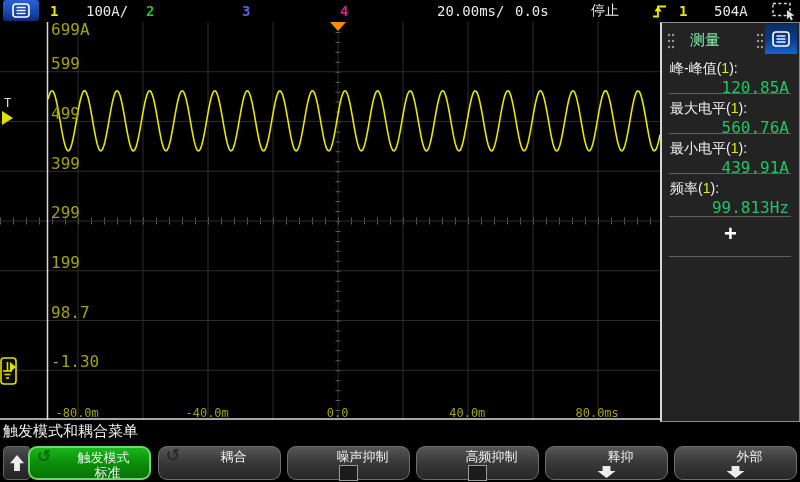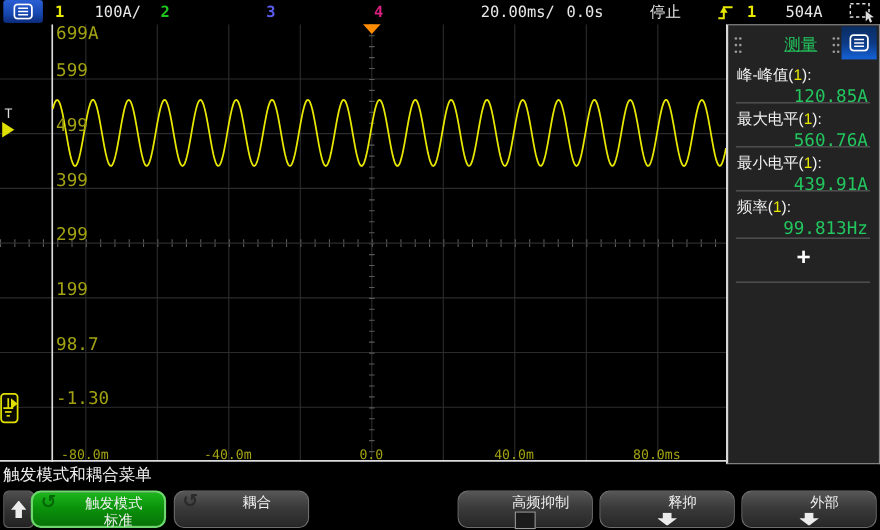--- a/index.html
+++ b/index.html
@@ -22,21 +22,21 @@
   .trig-t{position:absolute;left:4px;top:75px;font-size:12px;color:#ddd;line-height:12px;}
   .trig-arrow{position:absolute;left:2px;top:89px;width:0;height:0;
               border-left:11px solid #e0e000;border-top:7px solid transparent;border-bottom:7px solid transparent;}
   .trig-time{position:absolute;left:330px;top:0;width:0;height:0;
              border-left:8px solid transparent;border-right:8px solid transparent;border-top:9px solid #ff8c00;}
 
   
   .panel{position:absolute;left:660px;top:22px;width:140px;height:400px;background:#232323;
          border-left:2px solid #d8d8d8;border-top:1px solid #8a8a8a;border-right:1px solid #8a8a8a;
          border-bottom:1px solid #8a8a8a;box-sizing:border-box;}
-  .panel-title{position:absolute;left:28px;top:8px;width:76px;text-align:center;font-size:15px;color:#22c55e;text-decoration:underline;}
+  .panel-title{position:absolute;left:28px;top:8px;width:76px;font-size:15px;color:#86efac;}
   .panel-menu-btn{position:absolute;right:2px;top:1px;width:32px;height:30px;
                   background:linear-gradient(180deg,#0a2d62 0%,#0d3a85 50%,#1563d8 100%);
                   display:flex;align-items:center;justify-content:center;}
   .dots{position:absolute;top:10px;width:8px;height:16px;}
   .meas-label{position:absolute;left:8px;font-size:14px;color:#f0f0f0;white-space:nowrap;}
   .meas-label .chan{color:#e8e800;}
   .meas-value{position:absolute;right:10px;font-size:16px;color:#22c55e;}
   .meas-sep{position:absolute;left:7px;right:8px;height:1px;background:#606060;}
   .add-btn{position:absolute;left:0;right:0;top:198px;height:26px;text-align:center;
            font-size:22px;font-weight:bold;color:#fff;line-height:26px;}
@@ -201,20 +201,24 @@
     <span class="cycle-icon" style="color:#056605;">↺</span>
     <span class="l1">触发模式</span>
     <span class="l2">标准</span>
   </div>
 
   <div class="skbtn" style="left:158px;">
     <span class="cycle-icon" style="color:#2a2a2a;">↺</span>
     <span class="l1">耦合</span>
   </div>
 
+  <div class="skbtn" style="left:287px;">
+    <span class="l1">噪声抑制</span>
+    <div class="checkbox"></div>
+  </div>
 
   <div class="skbtn" style="left:416px;">
     <span class="l1">高频抑制</span>
     <div class="checkbox"></div>
   </div>
 
   <div class="skbtn" style="left:545px;">
     <span class="l1">释抑</span>
     <div class="down-arrow"></div>
   </div>

